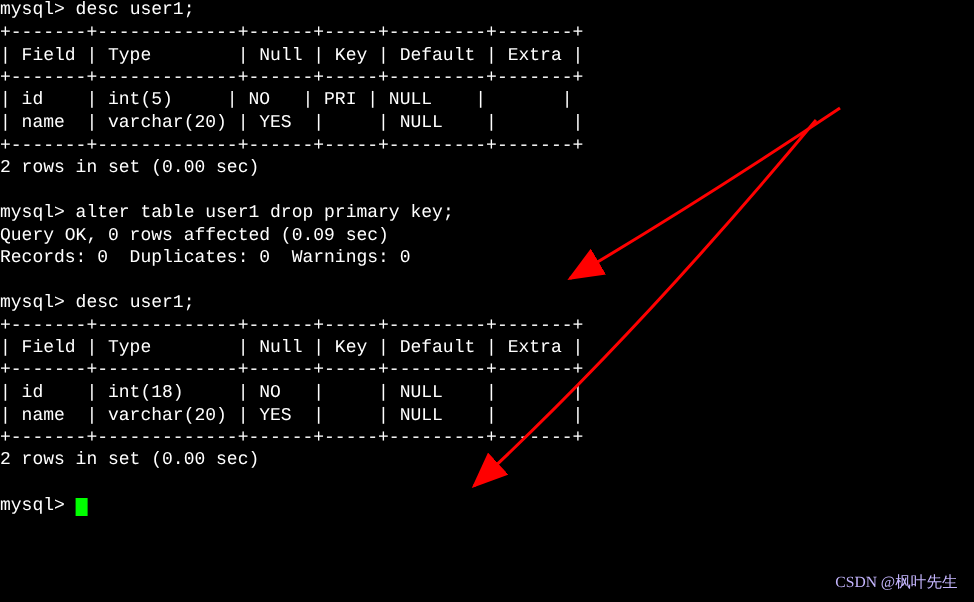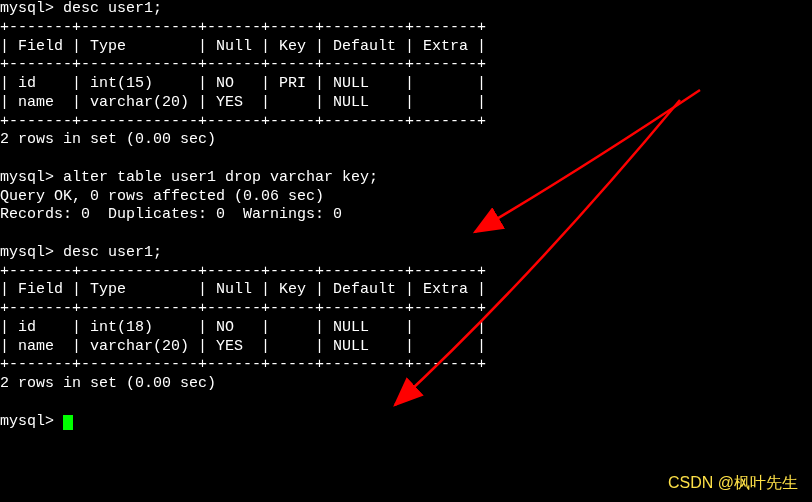--- a/index.html
+++ b/index.html
@@ -27,45 +27,45 @@
       color: #00ff00;
       display: inline-block;
       width: 10px;
       height: 15px;
       vertical-align: text-bottom;
     }
     .watermark {
       position: absolute;
       bottom: 8px;
       right: 14px;
-      color: #fde047;
-      font-family: Liberation Sans, sans-serif;
-      font-size: 16px;
+      color: #c4b5fd;
+      font-family: Liberation Serif, serif;
+      font-size: 13px;
     }
     .arrow-svg {
       position: absolute;
       top: 0;
       left: 0;
       pointer-events: none;
     }
   </style>
 </head>
 <body>
 
 <div class="terminal"><span>mysql&gt; </span><span>desc user1;</span>
 <span>+-------+-------------+------+-----+---------+-------+</span>
 <span>| Field | Type        | Null | Key | Default | Extra |</span>
 <span>+-------+-------------+------+-----+---------+-------+</span>
-<span>| id    | int(15)     | NO   | PRI | NULL    |       |</span>
+<span>| id    | int(5)     | NO   | PRI | NULL    |       |</span>
 <span>| name  | varchar(20) | YES  |     | NULL    |       |</span>
 <span>+-------+-------------+------+-----+---------+-------+</span>
 <span>2 rows in set (0.00 sec)</span>
 
-<span>mysql&gt; </span><span>alter table user1 drop varchar key;</span>
-<span>Query OK, 0 rows affected (0.06 sec)</span>
+<span>mysql&gt; </span><span>alter table user1 drop primary key;</span>
+<span>Query OK, 0 rows affected (0.09 sec)</span>
 <span>Records: 0  Duplicates: 0  Warnings: 0</span>
 
 <span>mysql&gt; </span><span>desc user1;</span>
 <span>+-------+-------------+------+-----+---------+-------+</span>
 <span>| Field | Type        | Null | Key | Default | Extra |</span>
 <span>+-------+-------------+------+-----+---------+-------+</span>
 <span>| id    | int(18)     | NO   |     | NULL    |       |</span>
 <span>| name  | varchar(20) | YES  |     | NULL    |       |</span>
 <span>+-------+-------------+------+-----+---------+-------+</span>
 <span>2 rows in set (0.00 sec)</span>

